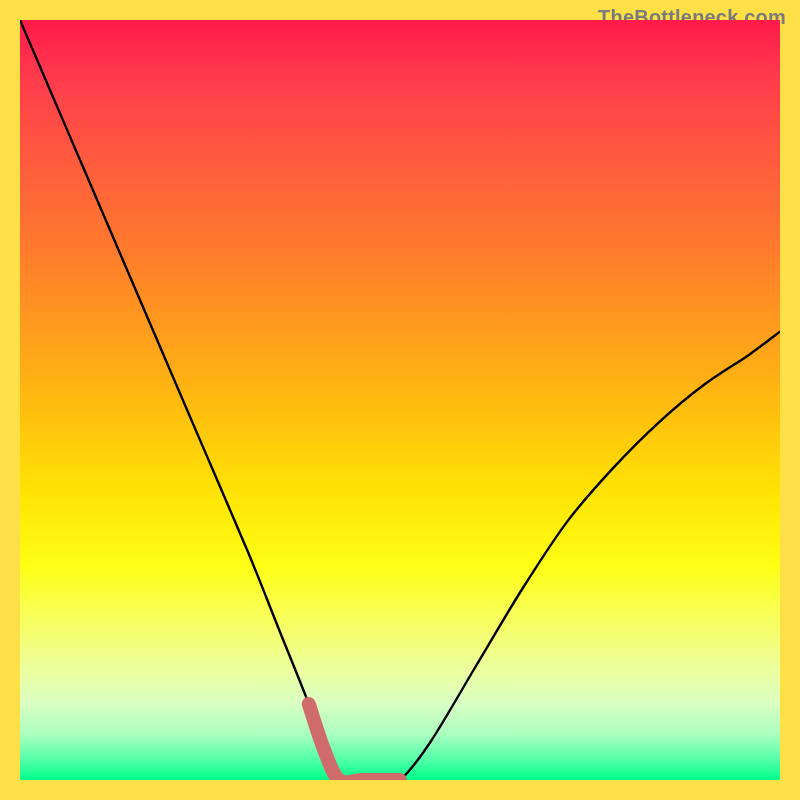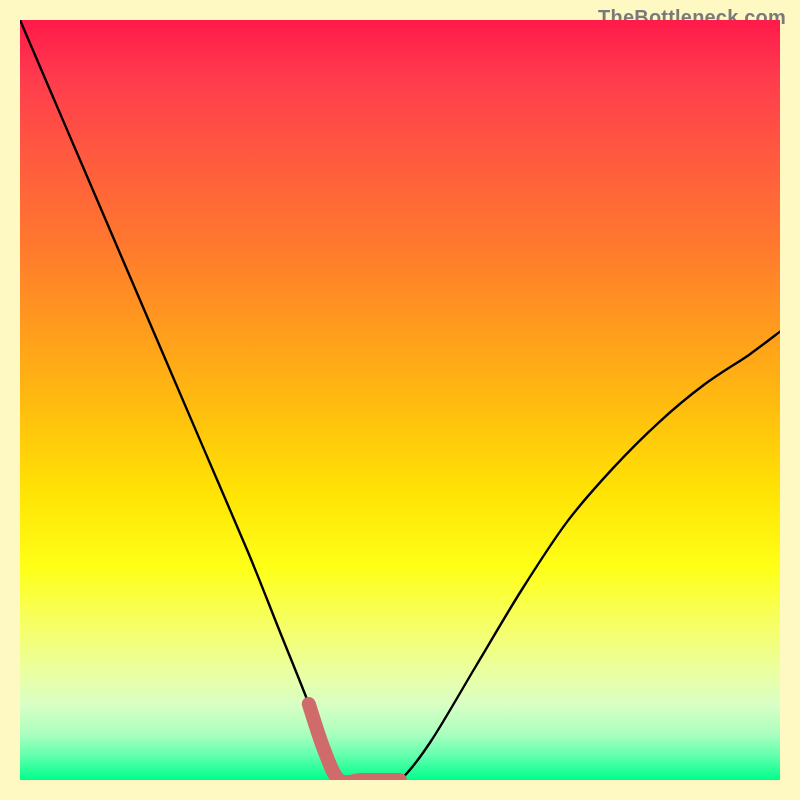--- a/index.html
+++ b/index.html
@@ -10,21 +10,21 @@
     background: #000;
     font-family: Arial, Helvetica, sans-serif;
     overflow: hidden;
   }
   .frame {
     position: absolute;
     top: 0;
     left: 0;
     width: 800px;
     height: 800px;
-    background: #fef9c3;
+    background: #fde047;
   }
   .plot-area {
     position: absolute;
     top: 20px;
     left: 20px;
     width: 760px;
     height: 760px;
     overflow: hidden;
   }
   

